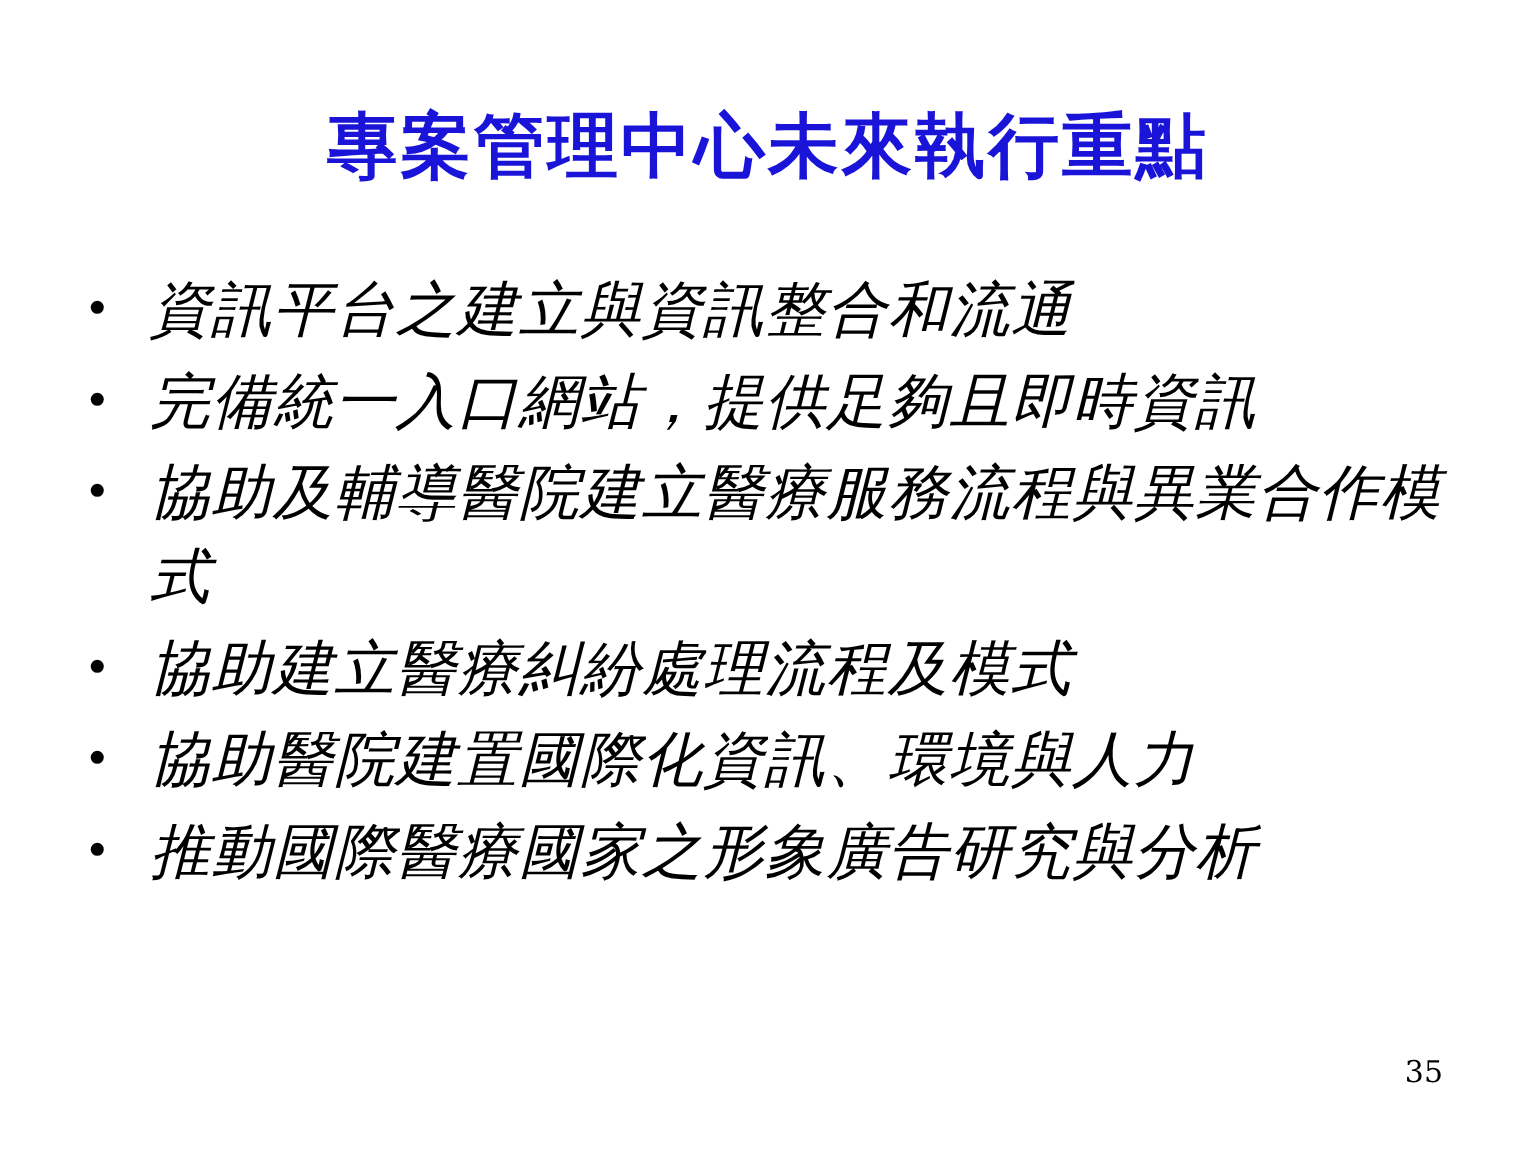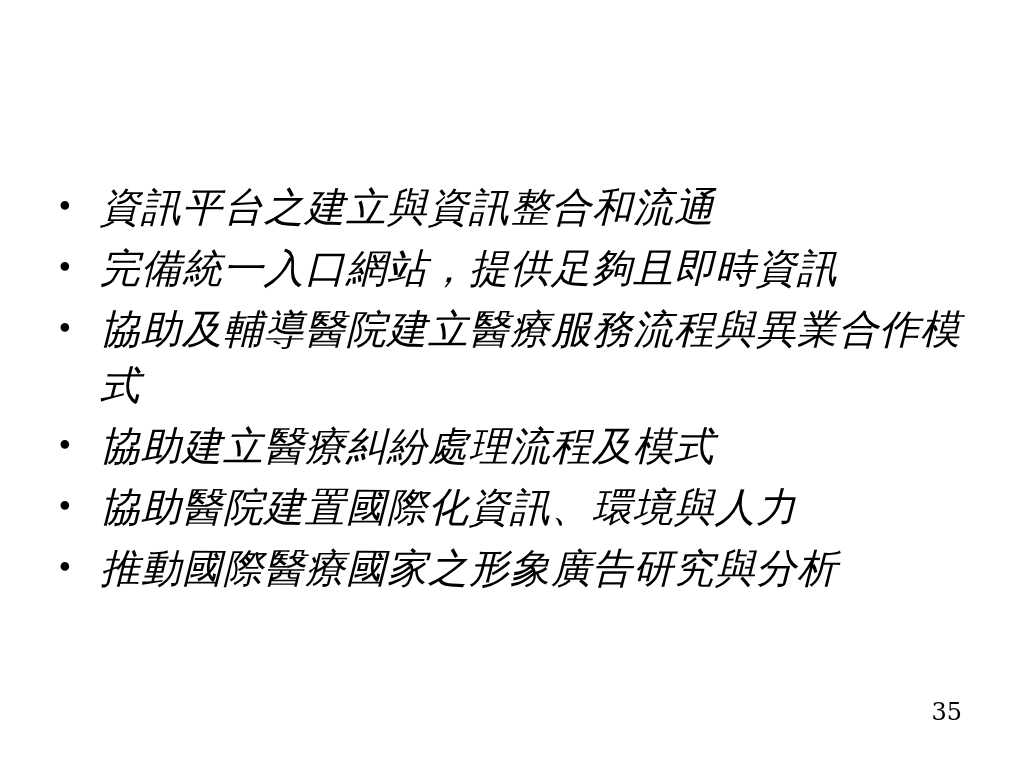--- a/index.html
+++ b/index.html
@@ -60,30 +60,31 @@
   }
   .bullet-text {
     flex: 1 1 auto;
     letter-spacing: 1px;
     font-style: italic;
   }
   .page-number {
     position: absolute;
     right: 62px;
     bottom: 42px;
-    font-size: 24px;
+    font-size: 20px;
     color: #000000;
     font-family: "DejaVu Serif", "Liberation Serif", serif;
   }
 </style>
 </head>
 <body>
 
 <div class="slide">
 
+  <div class="slide-title">專案管理中心未來執行重點</div>
 
   <ul class="bullet-list">
     <li class="bullet-item">
       <span class="bullet-marker">•</span>
       <span class="bullet-text">資訊平台之建立與資訊整合和流通</span>
     </li>
     <li class="bullet-item">
       <span class="bullet-marker">•</span>
       <span class="bullet-text">完備統一入口網站，提供足夠且即時資訊</span>
     </li>

